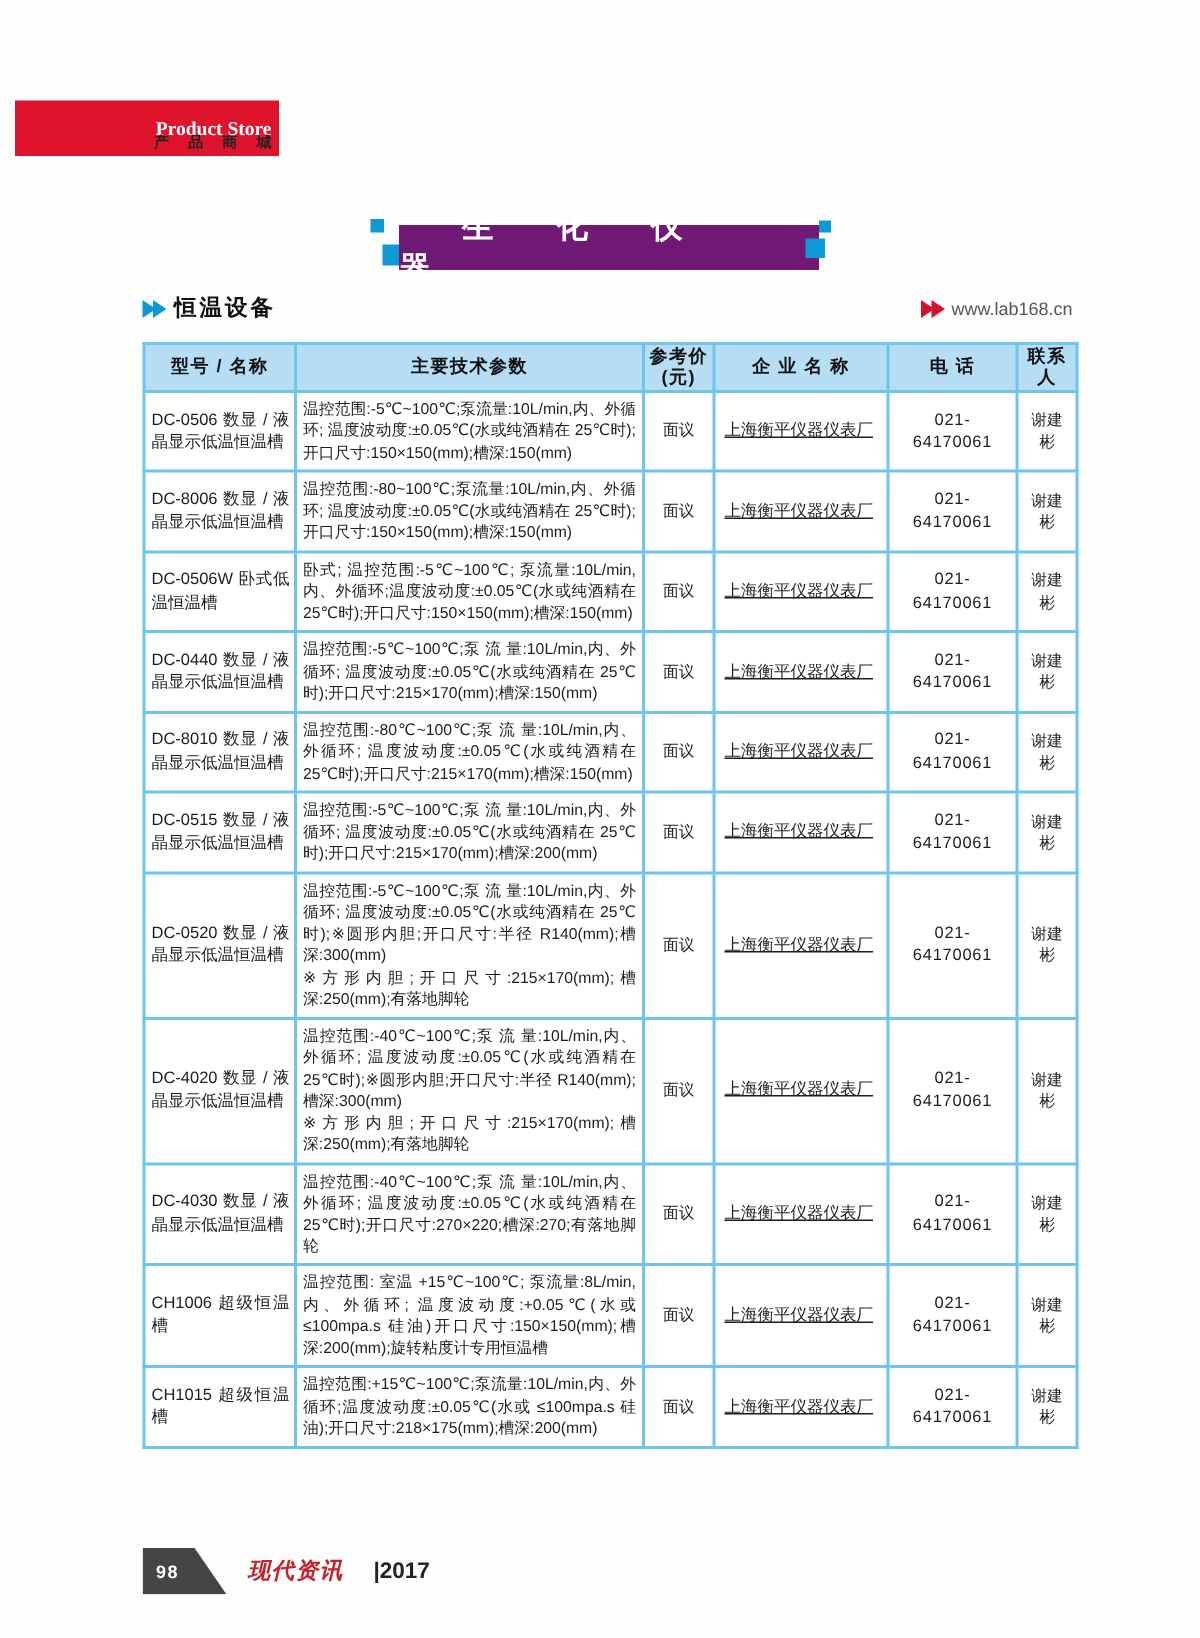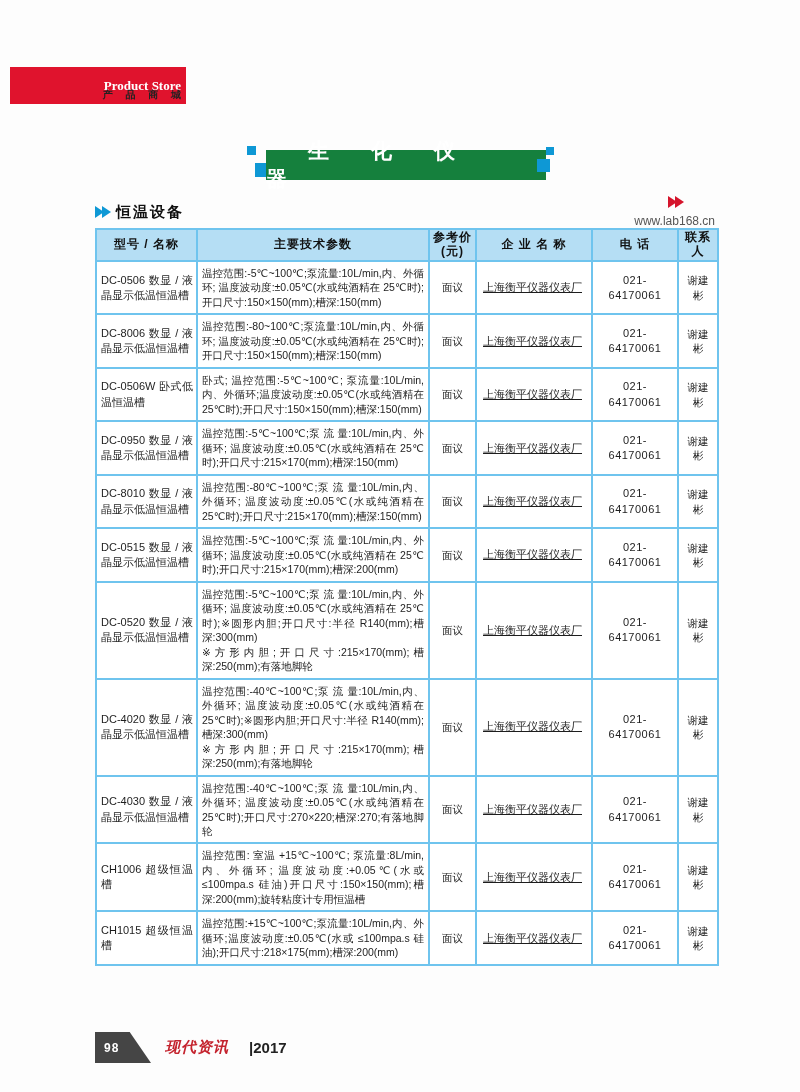--- a/index.html
+++ b/index.html
@@ -18,21 +18,21 @@
     font-size:13px; font-weight:bold;
   }
   .brand-cn {
     position:absolute; left:10px; top:88px; width:176px; text-align:right;
     font-size:10px; letter-spacing:5px; color:#222; font-weight:bold;
   }
 
   
   .title-band {
     position:absolute; left:266px; top:150px; width:280px; height:30px;
-    background:#15803d; color:#fff; display:flex; align-items:center; justify-content:center;
+    background:#701a75; color:#fff; display:flex; align-items:center; justify-content:center;
     font-size:21px; font-weight:bold; letter-spacing:42px; text-indent:42px;
   }
   .sq { position:absolute; background:#0e98d5; }
   .sq-a { left:247px; top:146px; width:9px;  height:9px;  }
   .sq-b { left:255px; top:163px; width:14px; height:14px; }
   .sq-c { left:537px; top:159px; width:13px; height:13px; }
   .sq-d { left:546px; top:147px; width:8px;  height:8px;  }
 
   
   .section-row {
@@ -42,21 +42,21 @@
   .section-left { display:flex; align-items:center; gap:7px; }
   .chev { display:flex; }
   .chev i {
     width:0; height:0; display:block;
     border-top:6px solid transparent; border-bottom:6px solid transparent;
     border-left:9px solid #0e98d5; margin-right:-2px;
     transform:skewY(0deg);
   }
   .chev.red i { border-left-color:#d5142c; border-top-width:6px; border-bottom-width:6px; }
   .section-title { font-size:15px; font-weight:bold; color:#111; letter-spacing:2px; }
-  .section-right { display:flex; align-items:center; gap:6px;flex-direction:column; }
+  .section-right { display:flex; align-items:center; gap:6px; }
   .website { font-size:12px; color:#555; }
 
   
   .tbl-wrap { position:absolute; left:95px; top:228px; width:622px; }
   table { border-collapse:collapse; table-layout:fixed; width:622px; }
   table, th, td { border:2px solid #6fc4ee; }
   th {
     background:#b5def4; font-size:12px; font-weight:bold; color:#111;
     height:32px; text-align:center; white-space:pre-line; line-height:1.15; letter-spacing:1px;
   }
@@ -156,21 +156,21 @@
           </tr>
           <tr>
             <td class="c-model">DC-0506W 卧式低温恒温槽</td>
             <td class="c-params">卧式; 温控范围:-5℃~100℃; 泵流量:10L/min,内、外循环;温度波动度:±0.05℃(水或纯酒精在 25℃时);开口尺寸:150×150(mm);槽深:150(mm)</td>
             <td class="c-price">面议</td>
             <td class="c-company">上海衡平仪器仪表厂</td>
             <td class="c-phone">021-64170061</td>
             <td class="c-contact">谢建彬</td>
           </tr>
           <tr>
-            <td class="c-model">DC-0950 数显 / 液晶显示低温恒温槽</td>
+            <td class="c-model">DC-0440 数显 / 液晶显示低温恒温槽</td>
             <td class="c-params">温控范围:-5℃~100℃;泵 流 量:10L/min,内、外循环; 温度波动度:±0.05℃(水或纯酒精在 25℃时);开口尺寸:215×170(mm);槽深:150(mm)</td>
             <td class="c-price">面议</td>
             <td class="c-company">上海衡平仪器仪表厂</td>
             <td class="c-phone">021-64170061</td>
             <td class="c-contact">谢建彬</td>
           </tr>
           <tr>
             <td class="c-model">DC-8010 数显 / 液晶显示低温恒温槽</td>
             <td class="c-params">温控范围:-80℃~100℃;泵 流 量:10L/min,内、外循环; 温度波动度:±0.05℃(水或纯酒精在 25℃时);开口尺寸:215×170(mm);槽深:150(mm)</td>
             <td class="c-price">面议</td>

